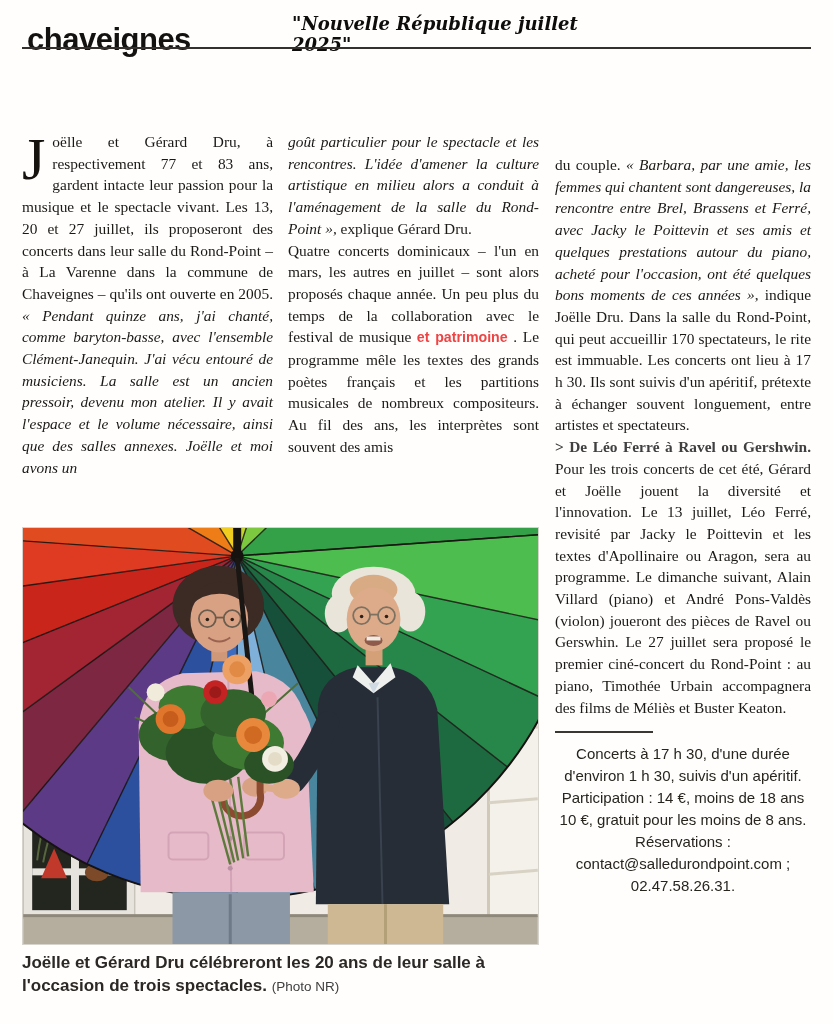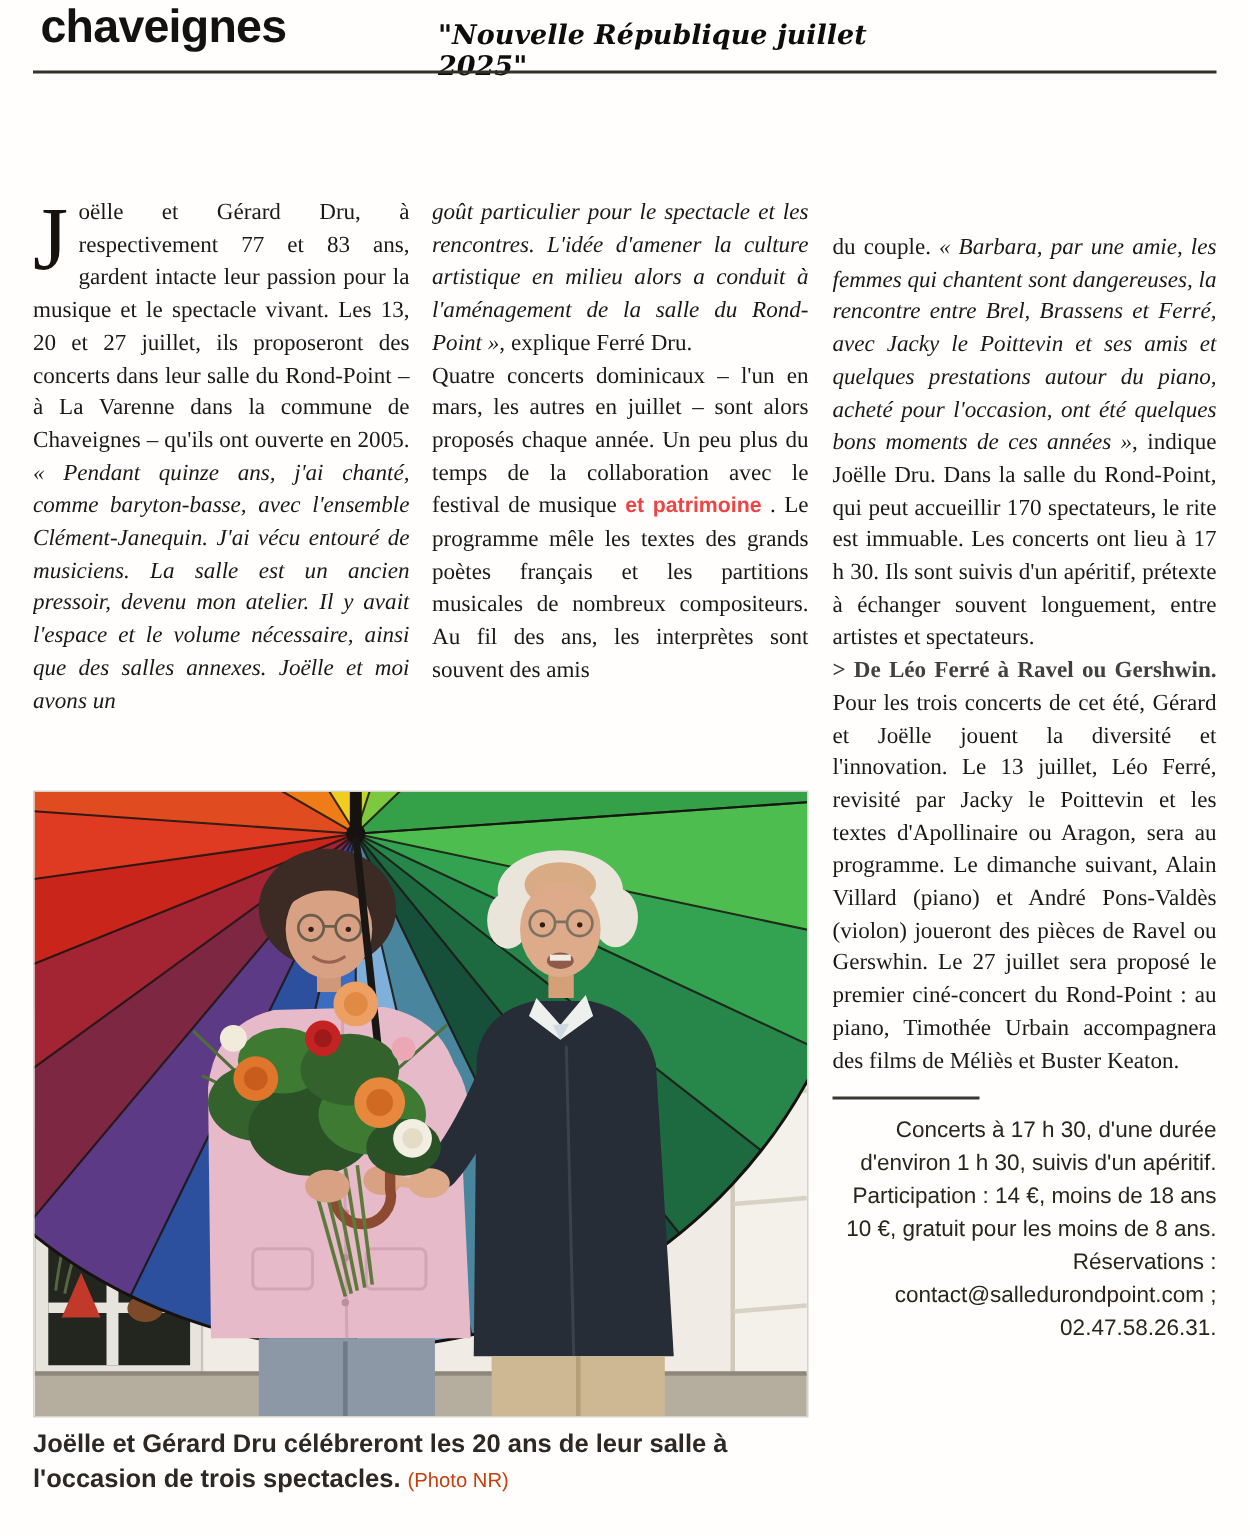--- a/index.html
+++ b/index.html
@@ -1,19 +1,19 @@
 <!DOCTYPE html>
 <html lang="fr"><head>
 <meta charset="utf-8">
 <style>
   html,body{margin:0;padding:0;background:#ffffff;}
   .page{position:relative;width:833px;height:1024px;background:#fffefd;overflow:hidden;
         font-family:"Liberation Serif",serif;color:#1b1916;}
   
-  .section-title{position:absolute;top:0;left:27px;margin:0;
+  .section-title{position:absolute;top:22px;left:27px;margin:0;
         font-family:"Liberation Sans",sans-serif;font-weight:700;font-size:31px;
         letter-spacing:-0.5px;color:#141210;}
   .annotation{position:absolute;top:13px;left:292px;width:300px;
         font-family:"DejaVu Serif",serif;font-style:italic;font-weight:700;
         font-size:18px;color:#0e0d0c;}
   .header-rule{position:absolute;top:47px;left:22px;right:22px;height:2px;background:#34302c;}
   .headline{position:absolute;top:60px;left:25px;margin:0;
         font-family:"Liberation Sans",sans-serif;font-weight:700;font-size:41px;
         letter-spacing:-0.8px;color:#161412;}
   .headline sup{font-size:55%;vertical-align:9px;letter-spacing:0;}
@@ -24,47 +24,47 @@
   .col{width:251px;font-size:15.4px;line-height:21.7px;text-align:justify;}
   .col3{width:256px;font-size:15.4px;line-height:21.7px;text-align:justify;margin-top:23px;}
   .col p,.col3 p{margin:0;}
   .dropcap{float:left;font-family:"Liberation Serif",serif;font-size:60px;line-height:50px;
         padding:3px 7px 0 0;color:#16130f;}
   .it{font-style:italic;}
   .patched{font-family:"Liberation Sans",sans-serif;font-weight:700;font-size:14.2px;color:#ef4444;}
   .subhead{font-weight:700;color:#404040;}
   .info-rule{width:98px;height:2px;background:#3a3631;margin:13px 0 10px 0;}
   .infobox{font-family:"Liberation Sans",sans-serif;font-size:15px;line-height:22px;
-        text-align:right;color:#28251f;}
+        text-align:center;color:#28251f;}
   
   .photo-frame{margin-top:22px;width:517px;height:418px;border:1px solid #d6d3cd;
         box-sizing:border-box;overflow:hidden;}
   .photo-frame svg{display:block;}
   .caption{margin-top:6px;width:510px;font-family:"Liberation Sans",sans-serif;
         font-weight:700;font-size:17px;line-height:23px;color:#2b2825;}
-  .credit{font-weight:400;font-size:13.5px;color:#c2410c;}
+  .credit{font-weight:400;font-size:13.5px;color:#404040;}
 </style>
 </head>
 <body>
 
 <div class="page">
 
   <h1 class="section-title">chaveignes</h1>
   <div class="annotation">"Nouvelle République juillet 2025"</div>
   <div class="header-rule"></div>
 
 
   <div class="content">
     <div class="left-zone">
       <div class="cols">
         <div class="col">
           <p><span class="dropcap">J</span><span>oëlle et Gérard Dru, à respectivement 77 et 83 ans, gardent intacte leur passion pour la musique et le spectacle vivant. Les 13, 20 et 27 juillet, ils proposeront des concerts dans leur salle du Rond-Point – à La Varenne dans la commune de Chaveignes – qu'ils ont ouverte en 2005. </span><span class="it">« Pendant quinze ans, j'ai chanté, comme baryton-basse, avec l'ensemble Clément-Janequin. J'ai vécu entouré de musiciens. La salle est un ancien pressoir, devenu mon atelier. Il y avait l'espace et le volume nécessaire, ainsi que des salles annexes. Joëlle et moi avons un</span></p>
         </div>
         <div class="col">
-          <p><span class="it">goût particulier pour le spectacle et les rencontres. L'idée d'amener la culture artistique en milieu alors a conduit à l'aménagement de la salle du Rond-Point »,</span><span> explique Ferré Dru.</span></p>
+          <p><span class="it">goût particulier pour le spectacle et les rencontres. L'idée d'amener la culture artistique en milieu alors a conduit à l'aménagement de la salle du Rond-Point »,</span><span> explique Gérard Dru.</span></p>
           <p><span>Quatre concerts dominicaux – l'un en mars, les autres en juillet – sont alors proposés chaque année. Un peu plus du temps de la collaboration avec le festival de musique </span><span class="patched">et patrimoine</span><span> . Le programme mêle les textes des grands poètes français et les partitions musicales de nombreux compositeurs. Au fil des ans, les interprètes sont souvent des amis</span></p>
         </div>
       </div>
 
       <div class="photo-frame">
         <svg width="515" height="416" viewBox="0 0 517 418" xmlns="http://www.w3.org/2000/svg">
 
           <rect x="0" y="0" width="517" height="418" fill="#f0ece5"></rect>
 
           <rect x="0" y="0" width="82" height="145" fill="#2c2a26"></rect>

